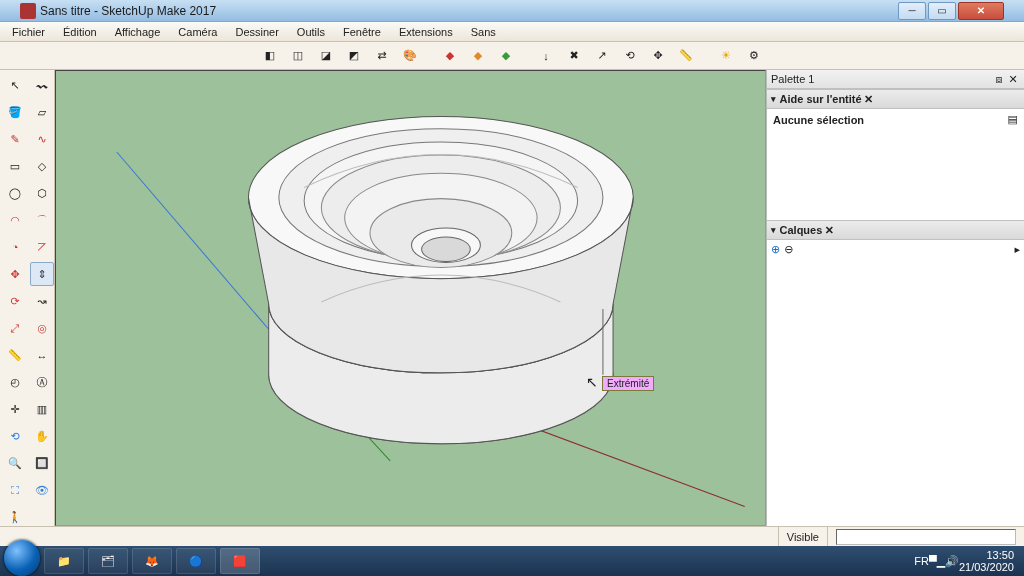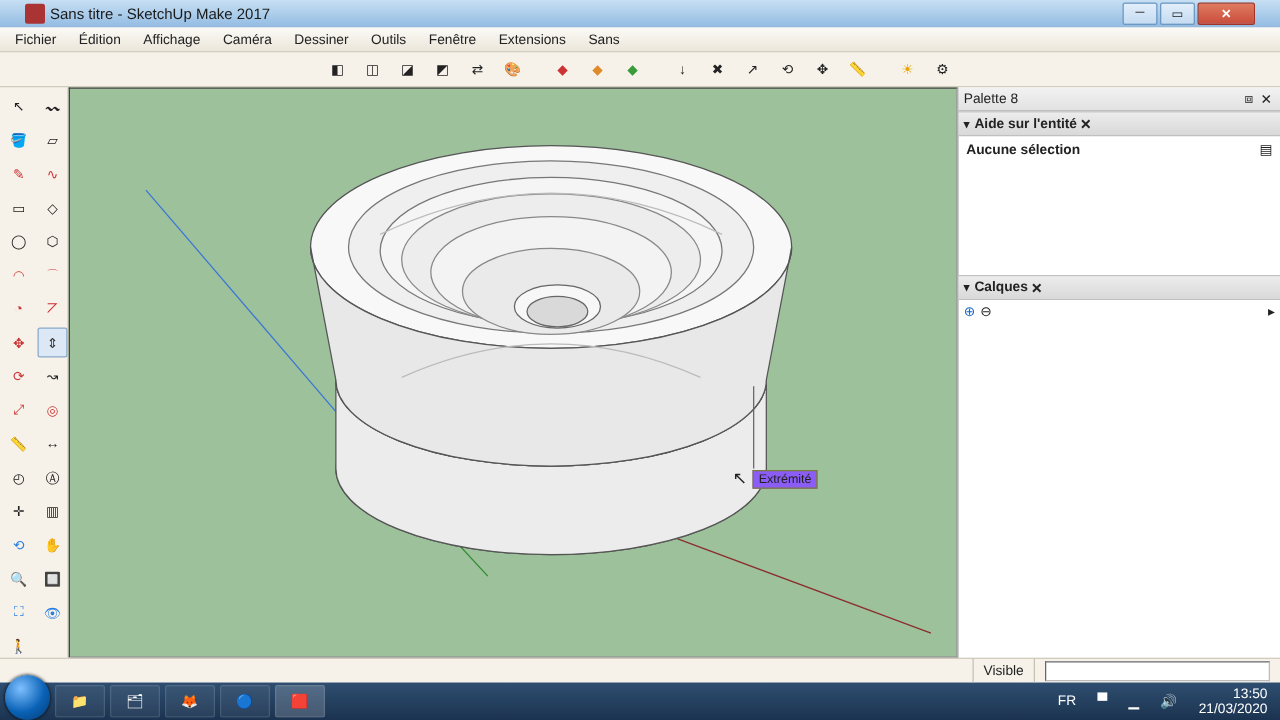--- a/index.html
+++ b/index.html
@@ -42,21 +42,21 @@
   .main{display:flex;height:calc(576px - 22px - 20px - 28px - 20px - 30px);} 
   
   .leftpal{width:55px;background:var(--toolbar-bg);border-right:1px solid #c8c0b0;
     display:grid;grid-template-columns:24px 24px;grid-auto-rows:24px;gap:3px;padding:3px;}
   .tool{width:24px;height:24px;border:1px solid transparent;border-radius:2px;display:flex;
     align-items:center;justify-content:center;}
   .tool.selected{border-color:#8aa8c9;background:#dce8f5;}
   
   .viewport{flex:1;position:relative;background:var(--viewport-bg);overflow:hidden;border:1px inset #999;}
   .viewport svg{position:absolute;inset:0;}
-  .tooltip{position:absolute;left:546px;top:305px;background:#8b5cf6;border:1px solid #7a7a3a;
+  .tooltip{position:absolute;left:546px;top:305px;background:#f0abfc;border:1px solid #7a7a3a;
     padding:1px 4px;font-size:10px;white-space:nowrap;}
   .cursor{position:absolute;left:530px;top:303px;font-size:14px;}
   
   .rightpane{width:258px;background:#fff;border-left:1px solid #bbb;display:flex;flex-direction:column;}
   .dock-title{background:linear-gradient(to bottom,#f2f2f2,#e2e2e2);border-bottom:1px solid #c0c0c0;
     padding:2px 4px;display:flex;align-items:center;font-size:11px;}
   .dock-title .spacer{flex:1;}
   .dock-x{width:14px;height:14px;display:flex;align-items:center;justify-content:center;}
   .panel-head{background:linear-gradient(to bottom,#ececec,#d9d9d9);border-top:1px solid #c0c0c0;
     border-bottom:1px solid #c0c0c0;padding:2px 4px;display:flex;align-items:center;font-weight:bold;font-size:11px;}
@@ -78,21 +78,21 @@
   .sb-spacer{flex:1;}
   .sb-field{border-left:1px solid #c8c0b0;padding:0 8px;height:100%;display:flex;align-items:center;}
   .sb-input{width:180px;height:16px;border:1px inset #bbb;background:#fff;}
   
   .taskbar{height:30px;background:linear-gradient(to bottom,#2f4e70,#1b3350);display:flex;
     align-items:center;padding:0 4px;gap:4px;color:#fff;}
   .start{width:36px;height:36px;margin-top:-6px;border-radius:50%;
     background:radial-gradient(circle at 35% 30%,#7fc0ff 0,#0a62b6 55%,#043a6f 100%);box-shadow:0 0 3px #000;}
   .tbtn{width:40px;height:26px;border-radius:2px;background:rgba(255,255,255,0.06);
     border:1px solid rgba(255,255,255,0.12);display:flex;align-items:center;justify-content:center;}
-  .tray{margin-left:auto;display:flex;align-items:center;gap:17px;font-size:11px;padding-right:6px;}
+  .tray{margin-left:auto;display:flex;align-items:center;gap:0;font-size:11px;padding-right:6px;}
   .clock{text-align:right;line-height:12px;font-size:11px;}
 </style>
 </head>
 <body>
 
 <div class="titlebar">
   <div class="title-icon"></div>
   <div class="title-text">Sans titre - SketchUp Make 2017</div>
   <div class="winbtn">─</div>
   <div class="winbtn">▭</div>
@@ -199,21 +199,21 @@
       <path d="M262 228 Q380 175 498 228" fill="none" stroke="#bbb"></path>
 
       <line x1="540" y1="235" x2="540" y2="300" stroke="#666"></line>
     </svg>
     <div class="cursor">↖</div>
     <div class="tooltip">Extrémité</div>
   </div>
 
   <div class="rightpane">
     <div class="dock-title">
-      <span>Palette 8</span>
+      <span>Palette 1</span>
       <span class="spacer"></span>
       <span class="dock-x">⧈</span>
       <span class="dock-x">✕</span>
     </div>
 
     <div class="panel-head">
       <span class="arrow">▾</span>
       <span>Aide sur l'entité</span>
       <span class="spacer"></span>
       <span class="dock-x">✕</span>

